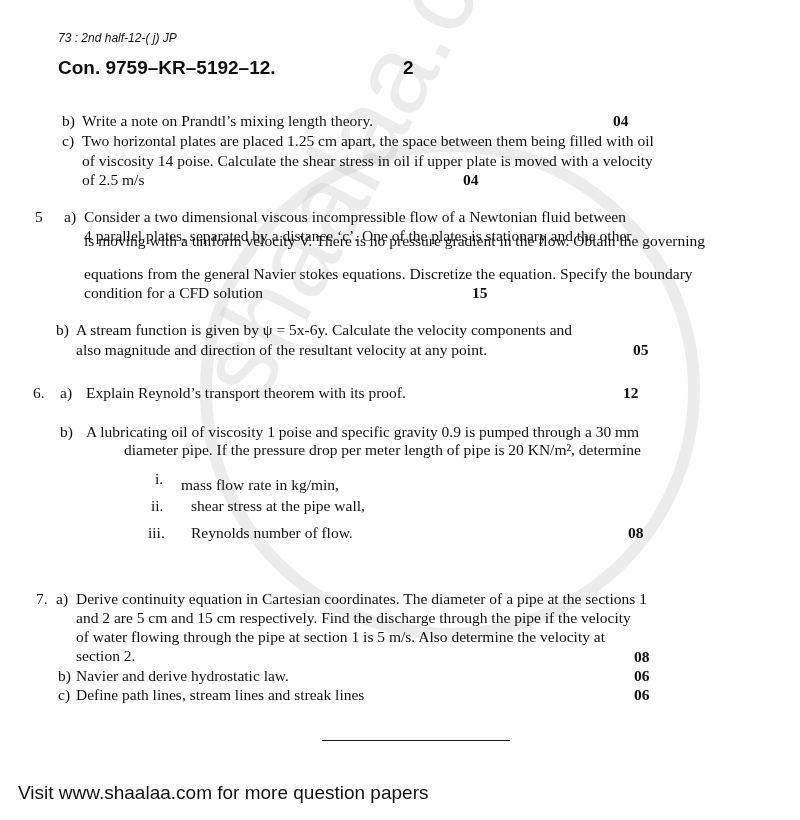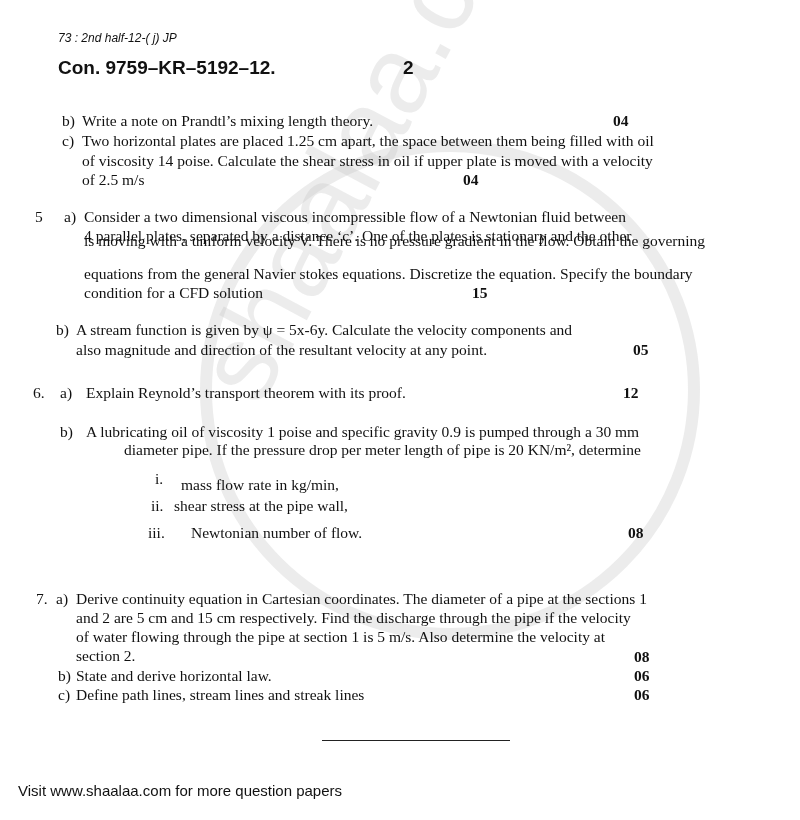--- a/index.html
+++ b/index.html
@@ -59,36 +59,36 @@
 <div class="abs serif" style="left:86px;top:384px;">Explain Reynold’s transport theorem with its proof.</div>
 <div class="abs serif bold" style="left:623px;top:384px;">12</div>
 
 <div class="abs serif" style="left:60px;top:423px;">b)</div>
 <div class="abs serif" style="left:86px;top:423px;">A lubricating oil of viscosity 1 poise and specific gravity 0.9 is pumped through a 30 mm</div>
 <div class="abs serif" style="left:86px;top:441px;margin-left:38px;">diameter pipe. If the pressure drop per meter length of pipe is 20 KN/m², determine</div>
 
 <div class="abs serif" style="left:155px;top:470px;">i.</div>
 <div class="abs serif" style="left:181px;top:470px;margin-top:6px;">mass flow rate in kg/min,</div>
 <div class="abs serif" style="left:151px;top:497px;">ii.</div>
-<div class="abs serif" style="left:174px;top:497px;">shear stress at the pipe wall,</div>
+<div class="abs serif" style="left:191px;top:497px;">shear stress at the pipe wall,</div>
 <div class="abs serif" style="left:148px;top:524px;">iii.</div>
-<div class="abs serif" style="left:191px;top:524px;">Newtonian number of flow.</div>
+<div class="abs serif" style="left:191px;top:524px;">Reynolds number of flow.</div>
 <div class="abs serif bold" style="left:628px;top:524px;">08</div>
 
 <div class="abs serif" style="left:36px;top:590px;">7.</div>
 <div class="abs serif" style="left:56px;top:590px;">a)</div>
 <div class="abs serif" style="left:76px;top:590px;">Derive continuity equation in Cartesian coordinates. The diameter of a pipe at the sections 1</div>
 <div class="abs serif" style="left:76px;top:609px;">and 2 are 5 cm and 15 cm respectively. Find the discharge through the pipe if the velocity</div>
 <div class="abs serif" style="left:76px;top:628px;">of water flowing through the pipe at section 1 is 5 m/s. Also determine the velocity at</div>
 <div class="abs serif" style="left:76px;top:647px;text-align:right;">section 2.</div>
 <div class="abs serif bold" style="left:634px;top:648px;">08</div>
 
 <div class="abs serif" style="left:58px;top:667px;">b)</div>
-<div class="abs serif" style="left:76px;top:667px;">State and derive horizontal law.</div>
+<div class="abs serif" style="left:76px;top:667px;">Navier and derive hydrostatic law.</div>
 <div class="abs serif bold" style="left:634px;top:667px;">06</div>
 
 <div class="abs serif" style="left:58px;top:686px;">c)</div>
 <div class="abs serif" style="left:76px;top:686px;">Define path lines, stream lines and streak lines</div>
 <div class="abs serif bold" style="left:634px;top:686px;">06</div>
 
 <div class="rule"></div>
 
-<div class="abs sans" style="left:18px;top:782px;font-size:15px;">Visit www.shaalaa.com for more question papers</div>
+<div class="abs sans" style="left:18px;top:782px;font-size:19px;">Visit www.shaalaa.com for more question papers</div>
 
 </body></html>

